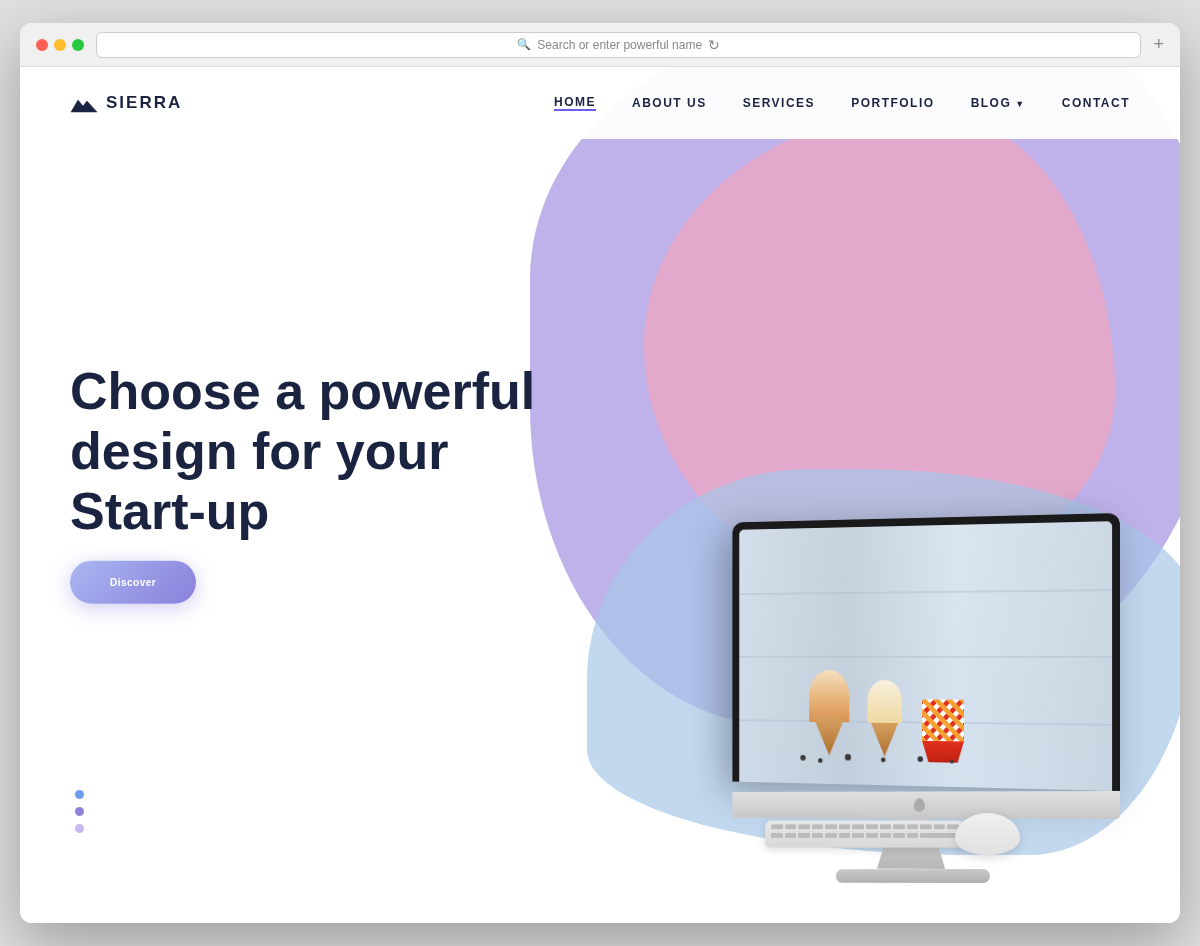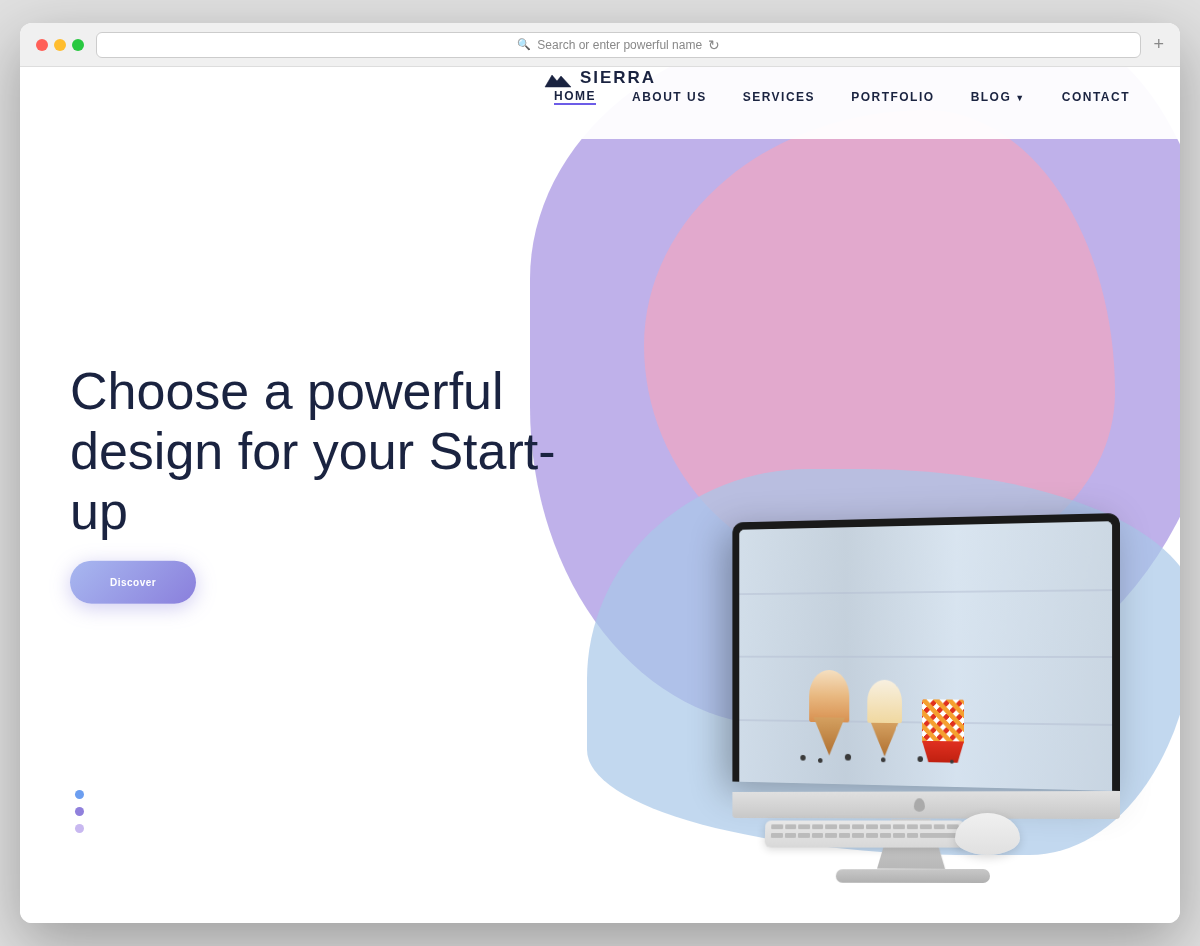--- a/index.html
+++ b/index.html
@@ -94,21 +94,20 @@
       position: absolute;
       top: 0;
       left: 0;
       right: 0;
       height: 72px;
       display: flex;
       align-items: center;
       padding: 0 50px;
       z-index: 10;
       background: rgba(255,255,255,0.95);
-      flex-direction: column;
     }
 
     .logo {
       display: flex;
       align-items: center;
       gap: 8px;
       text-decoration: none;
     }
 
     .logo-icon {
@@ -209,21 +208,21 @@
       position: absolute;
       top: 50%;
       left: 50px;
       transform: translateY(-55%);
       z-index: 5;
       max-width: 520px;
     }
 
     .hero-title {
       font-size: 52px;
-      font-weight: 400;
+      font-weight: 700;
       color: #1a2340;
       line-height: 1.15;
       margin-bottom: 20px;
     }
 
     .hero-subtitle {
       font-size: 16px;
       color: #8892a0;
       margin-bottom: 40px;
       font-weight: 400;

